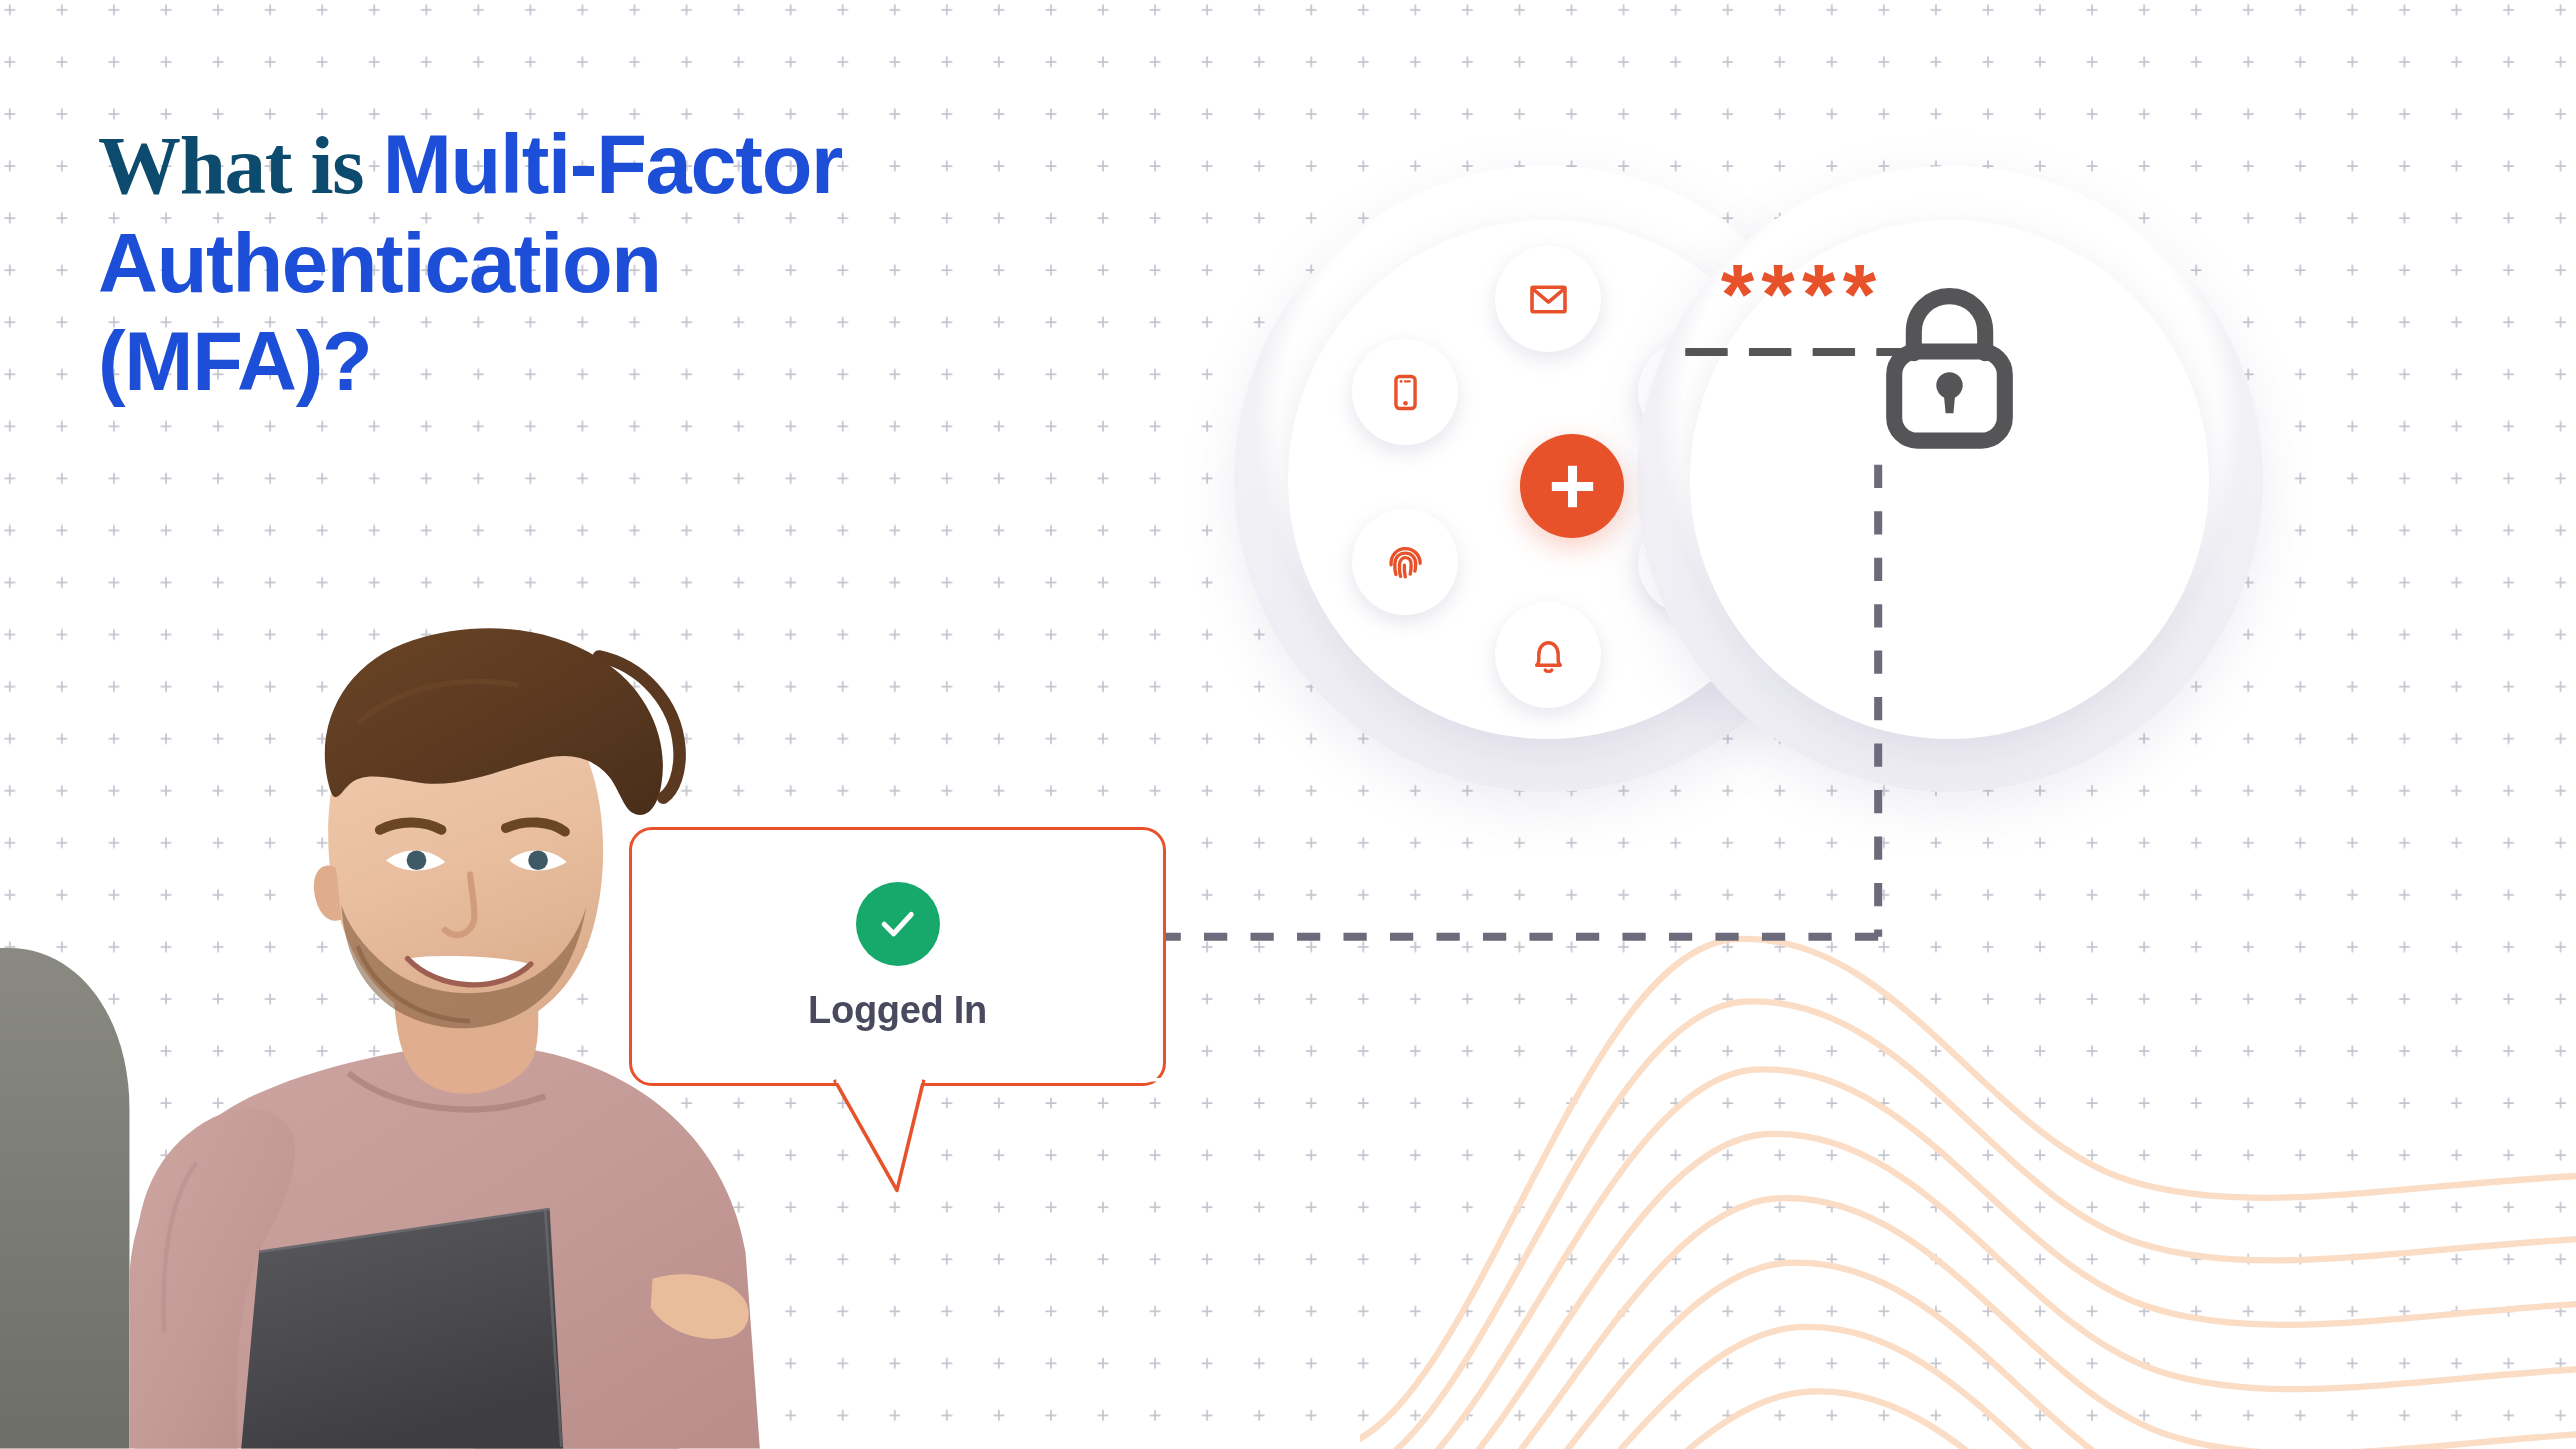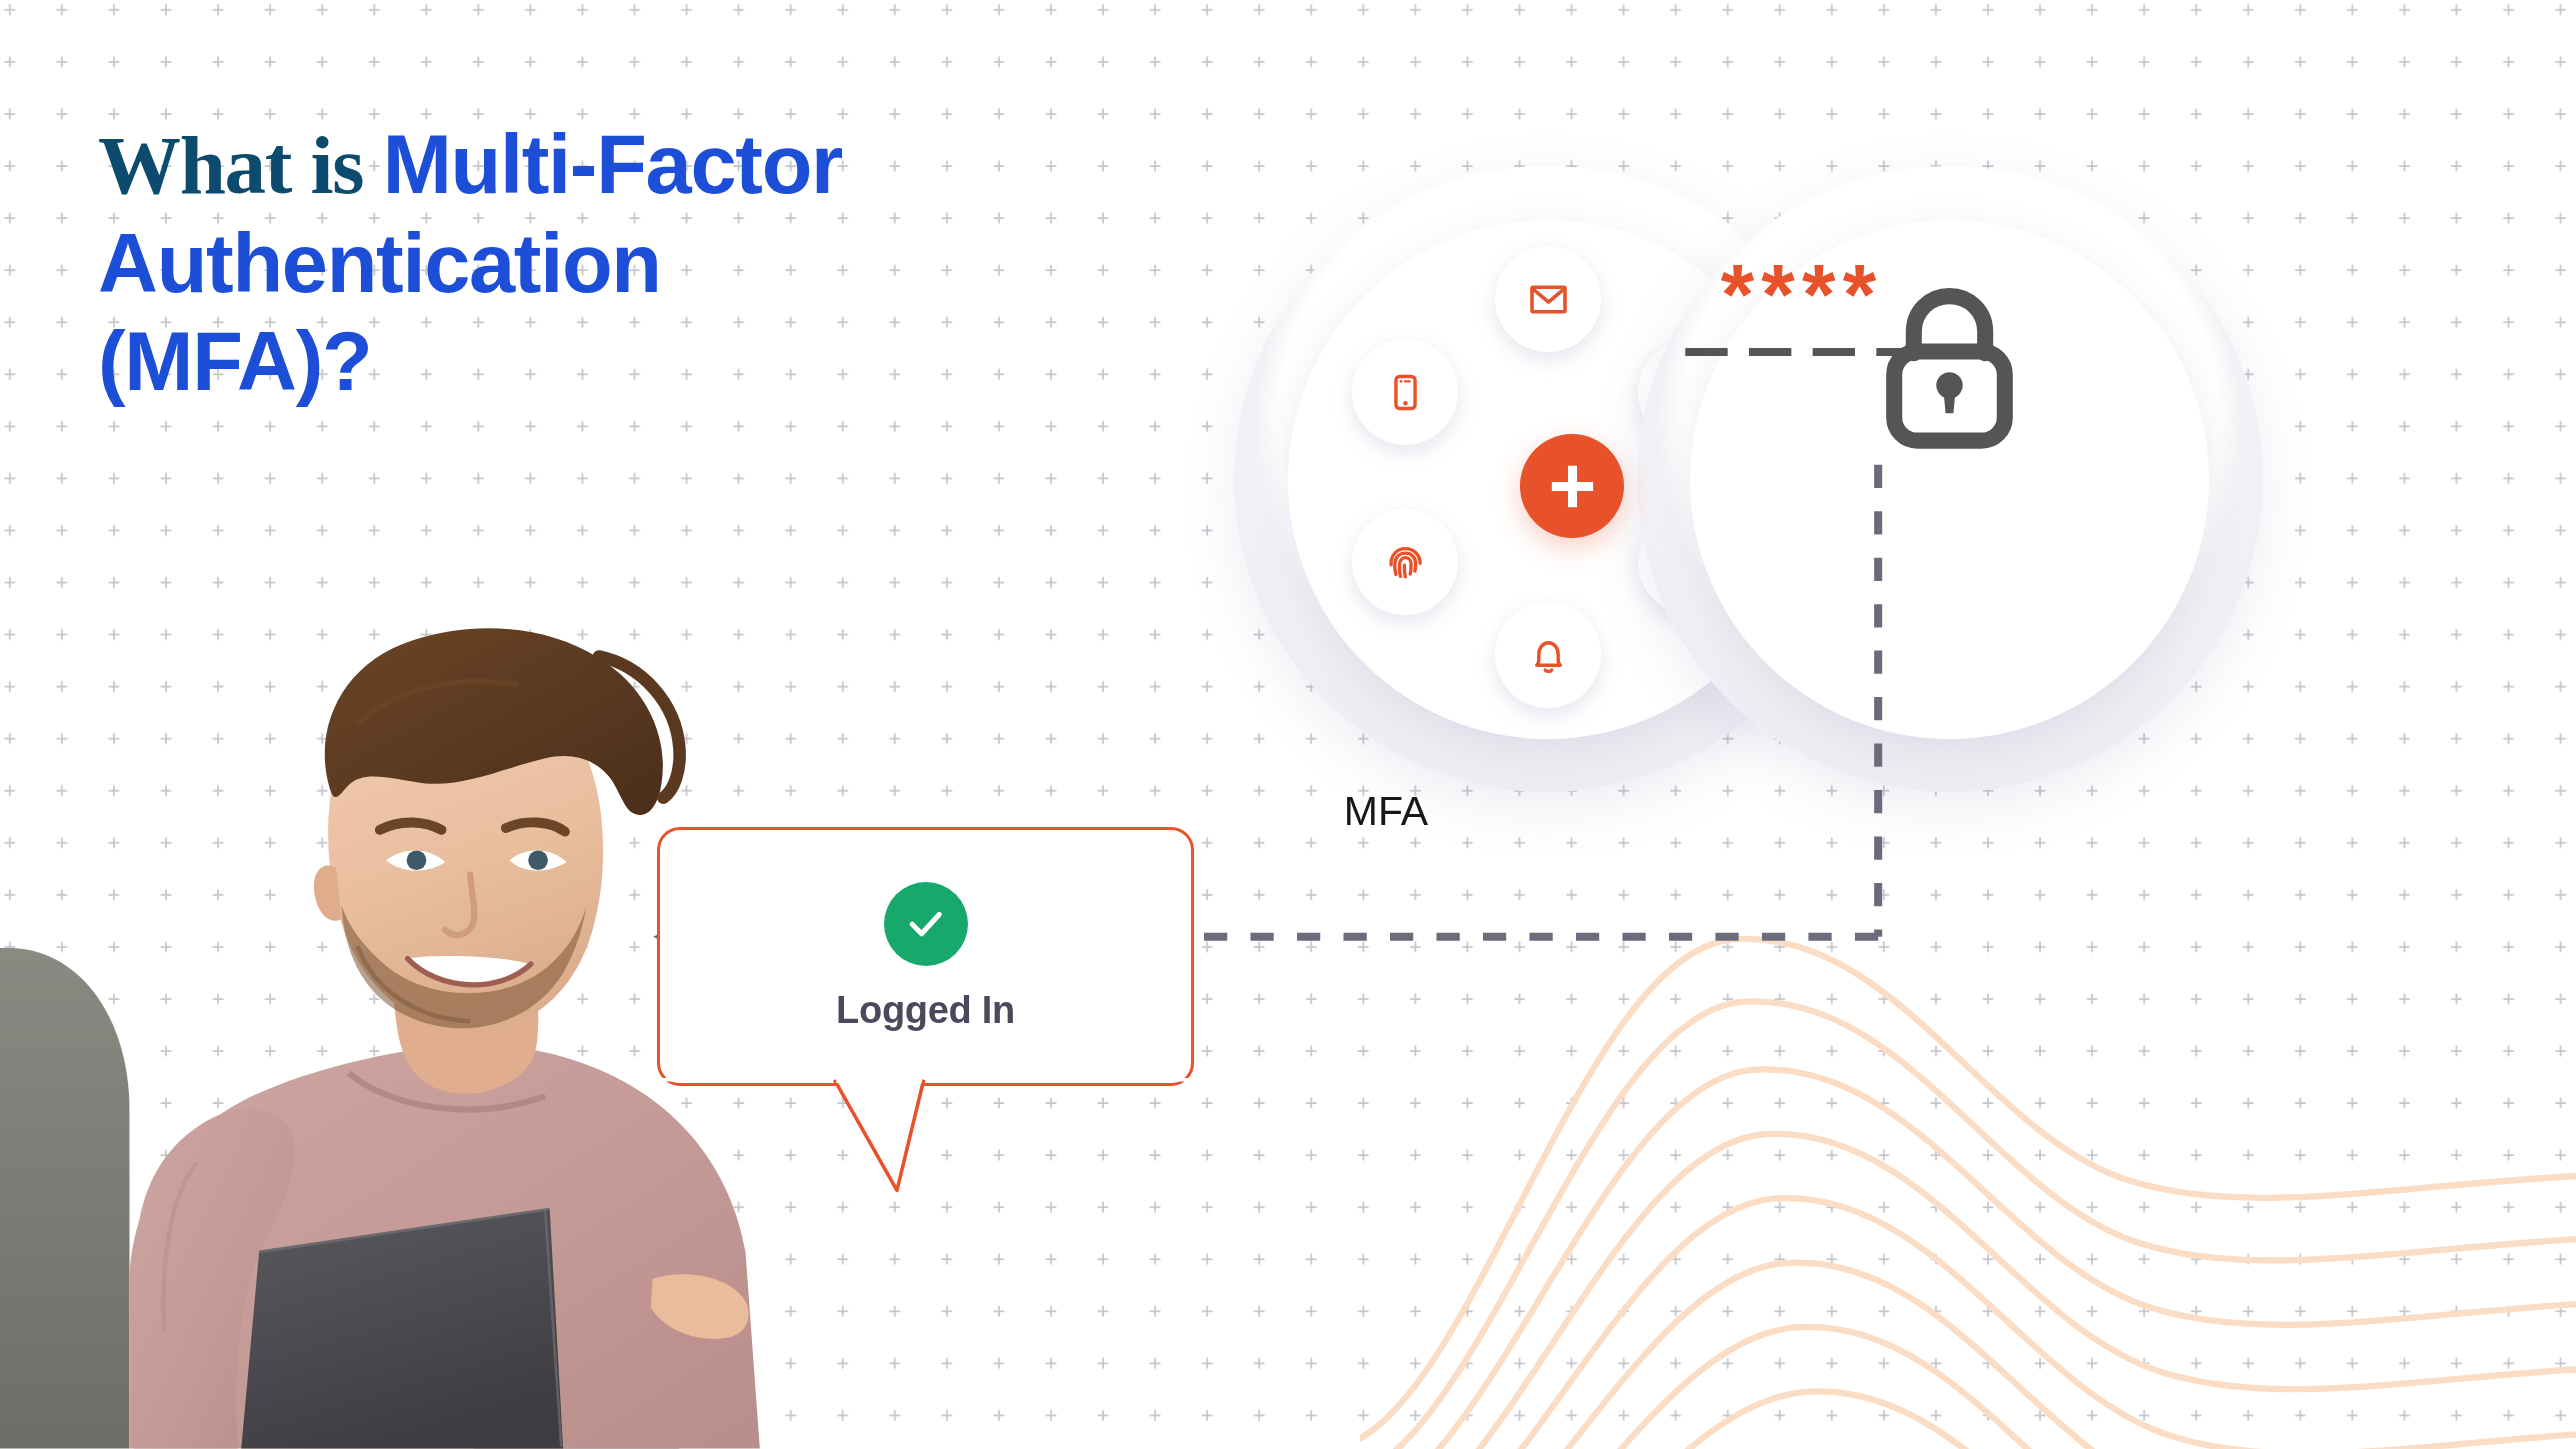--- a/index.html
+++ b/index.html
@@ -27,21 +27,21 @@
 
   
   #photo-wrap {
     position:absolute; left:-27px; top:572px; width:1064px; height:877px;
     z-index:4; overflow:hidden;
   }
   #photo-svg { position:absolute; left:0; top:0; }
 
   
   #callout {
-    position:absolute; left:657px; top:827px; width:537px; height:259px;
+    position:absolute; left:629px; top:827px; width:537px; height:259px;
     z-index:9;
     background:#ffffff;
     border:3.6px solid #E8522A;
     border-radius:23px;
     display:flex; flex-direction:column; align-items:center; justify-content:center;
   }
   #check-badge {
     width:84px; height:84px; border-radius:50%;
     background:#16A96B;
     display:flex; align-items:center; justify-content:center;
@@ -290,21 +290,20 @@
 
   <div class="icon-bubble" style="left:100px; top:258px; width:106px; height:106px;">
     <svg width="41" height="41" viewBox="0 0 24 24">
       <rect x="6.4" y="2.6" width="11.2" height="18.8" rx="2.2" fill="none" stroke="#E8522A" stroke-width="2"></rect>
       <circle cx="9.4" cy="5.5" r="0.85" fill="#E8522A"></circle>
       <rect x="11.1" y="4.8" width="4.0" height="1.4" rx="0.7" fill="#E8522A"></rect>
       <circle cx="12" cy="18.3" r="1.35" fill="#E8522A"></circle>
     </svg>
   </div>
 
-  <div class="caption" id="caption-mfa">MFA</div>
 
   <div id="plus-badge">
     <svg width="57" height="57" viewBox="0 0 24 24">
       <path d="M10.1 3.3 h3.8 v6.8 h6.8 v3.8 h-6.8 v6.8 h-3.8 v-6.8 h-6.8 v-3.8 h6.8 z" fill="#ffffff"></path>
     </svg>
   </div>
 
   <div class="halo" style="left:385px; top:85px; width:626px; height:626px;"></div>
   <div class="inner-circle" style="left:438px; top:139px; width:519px; height:519px;"></div>
 

